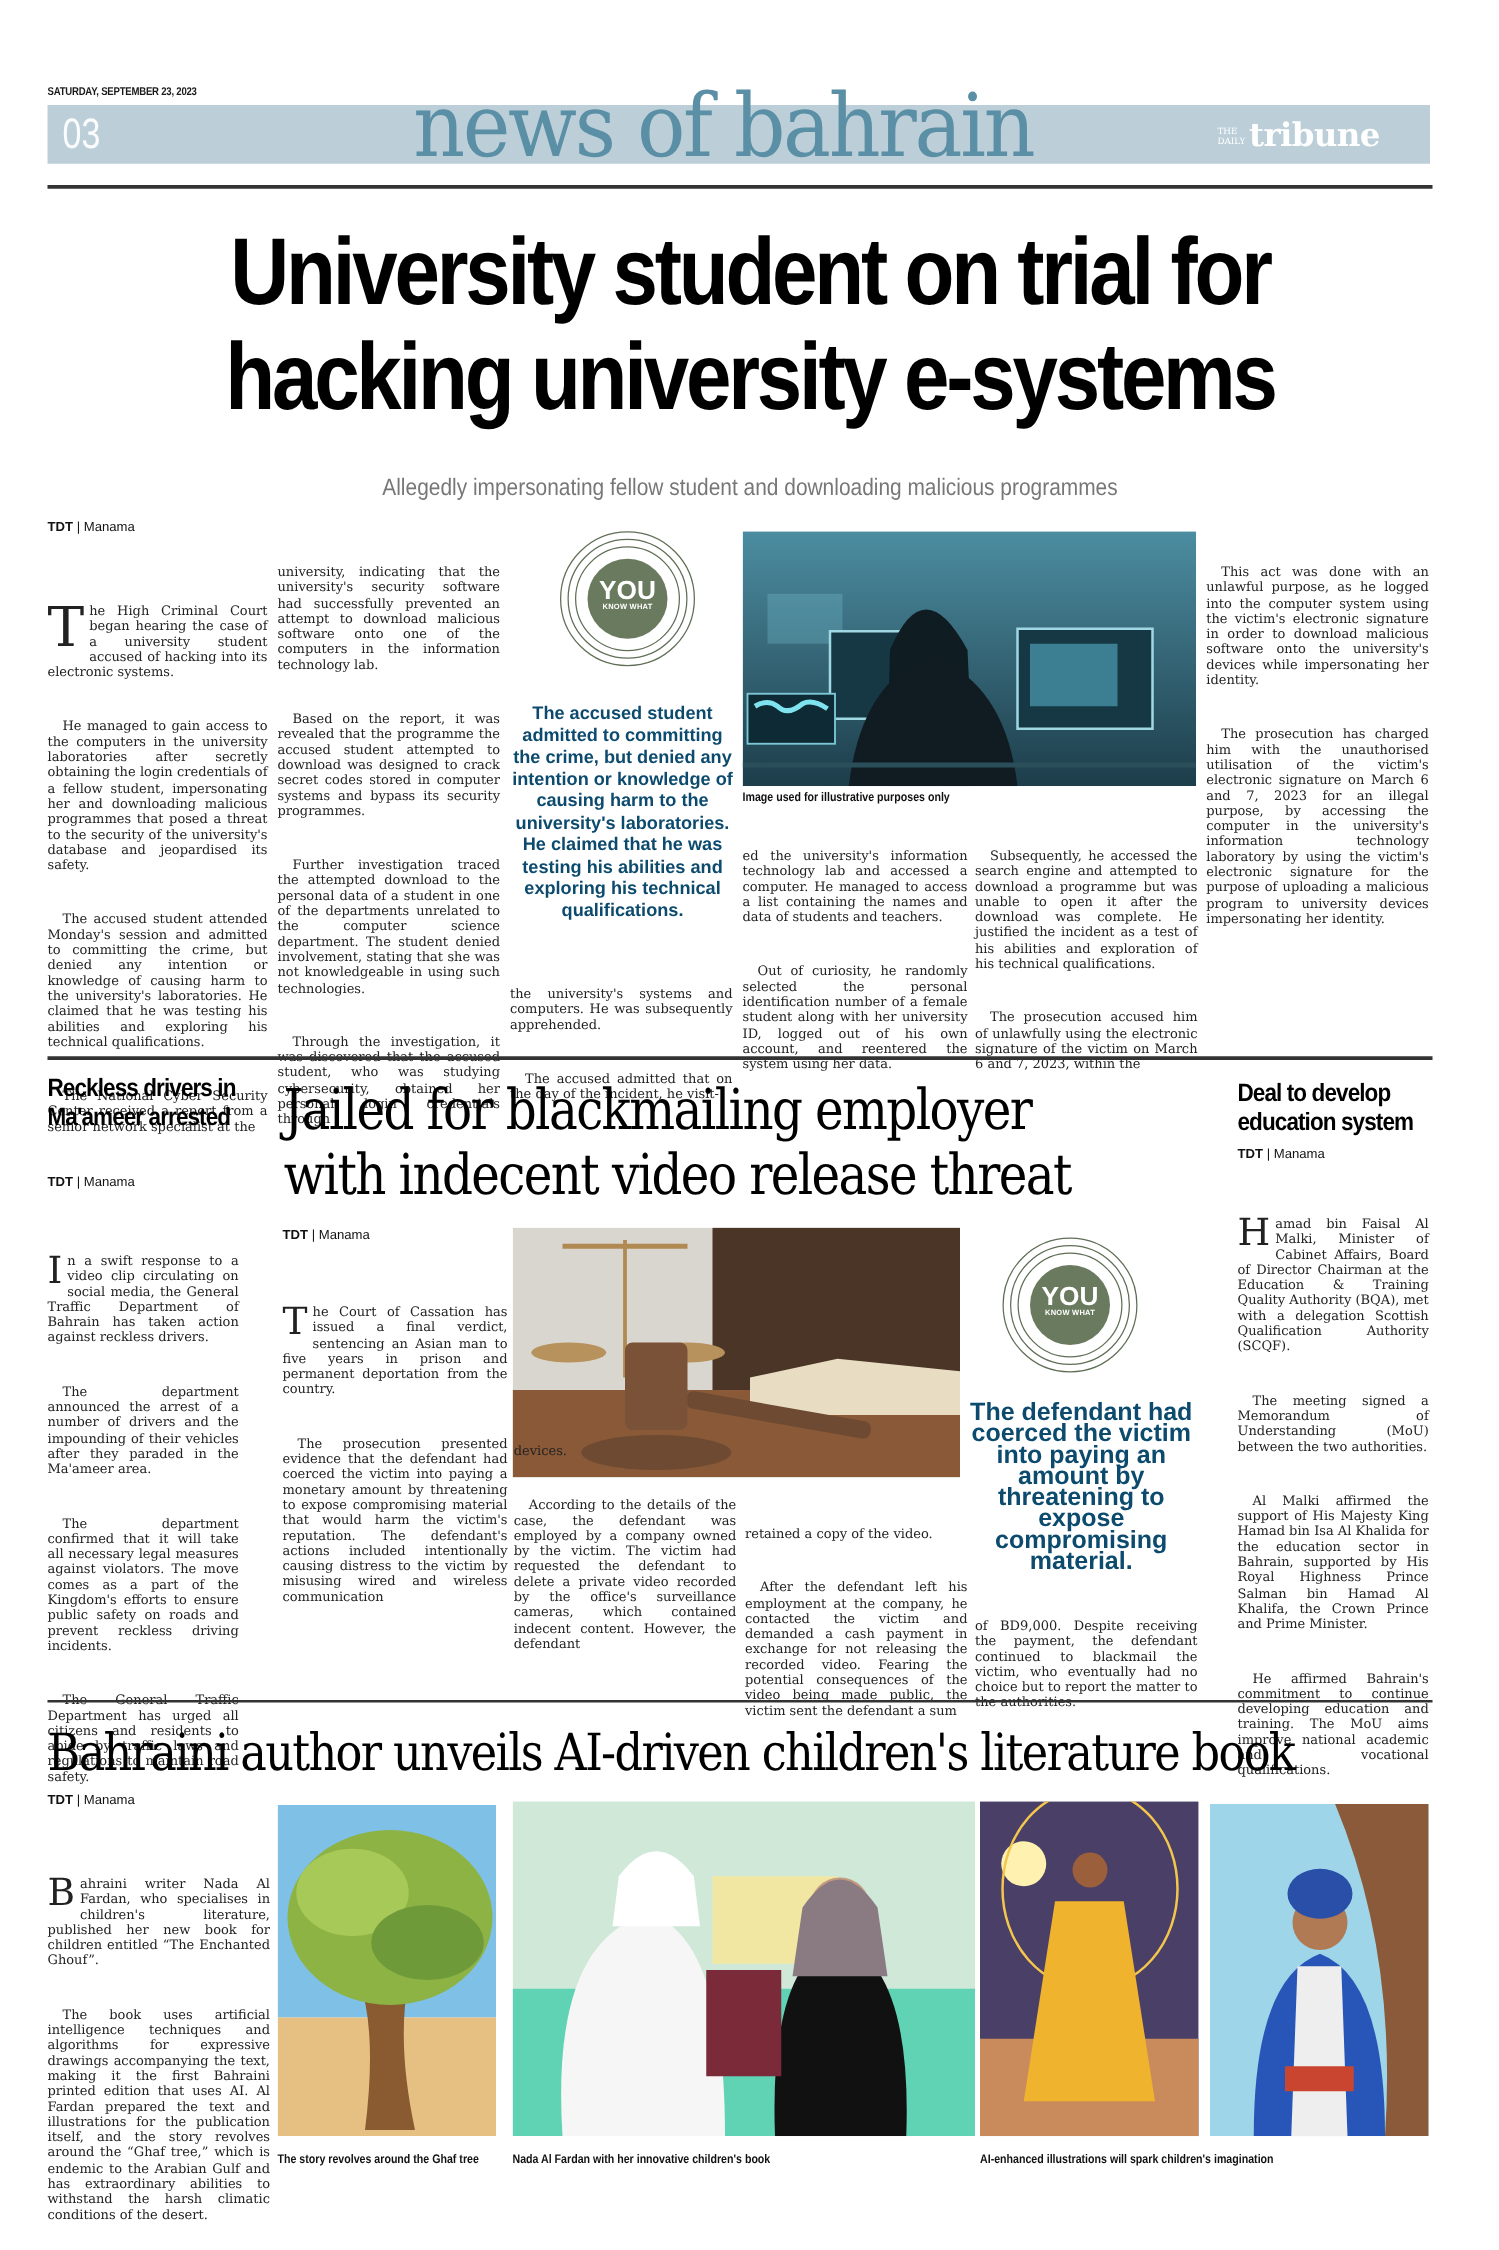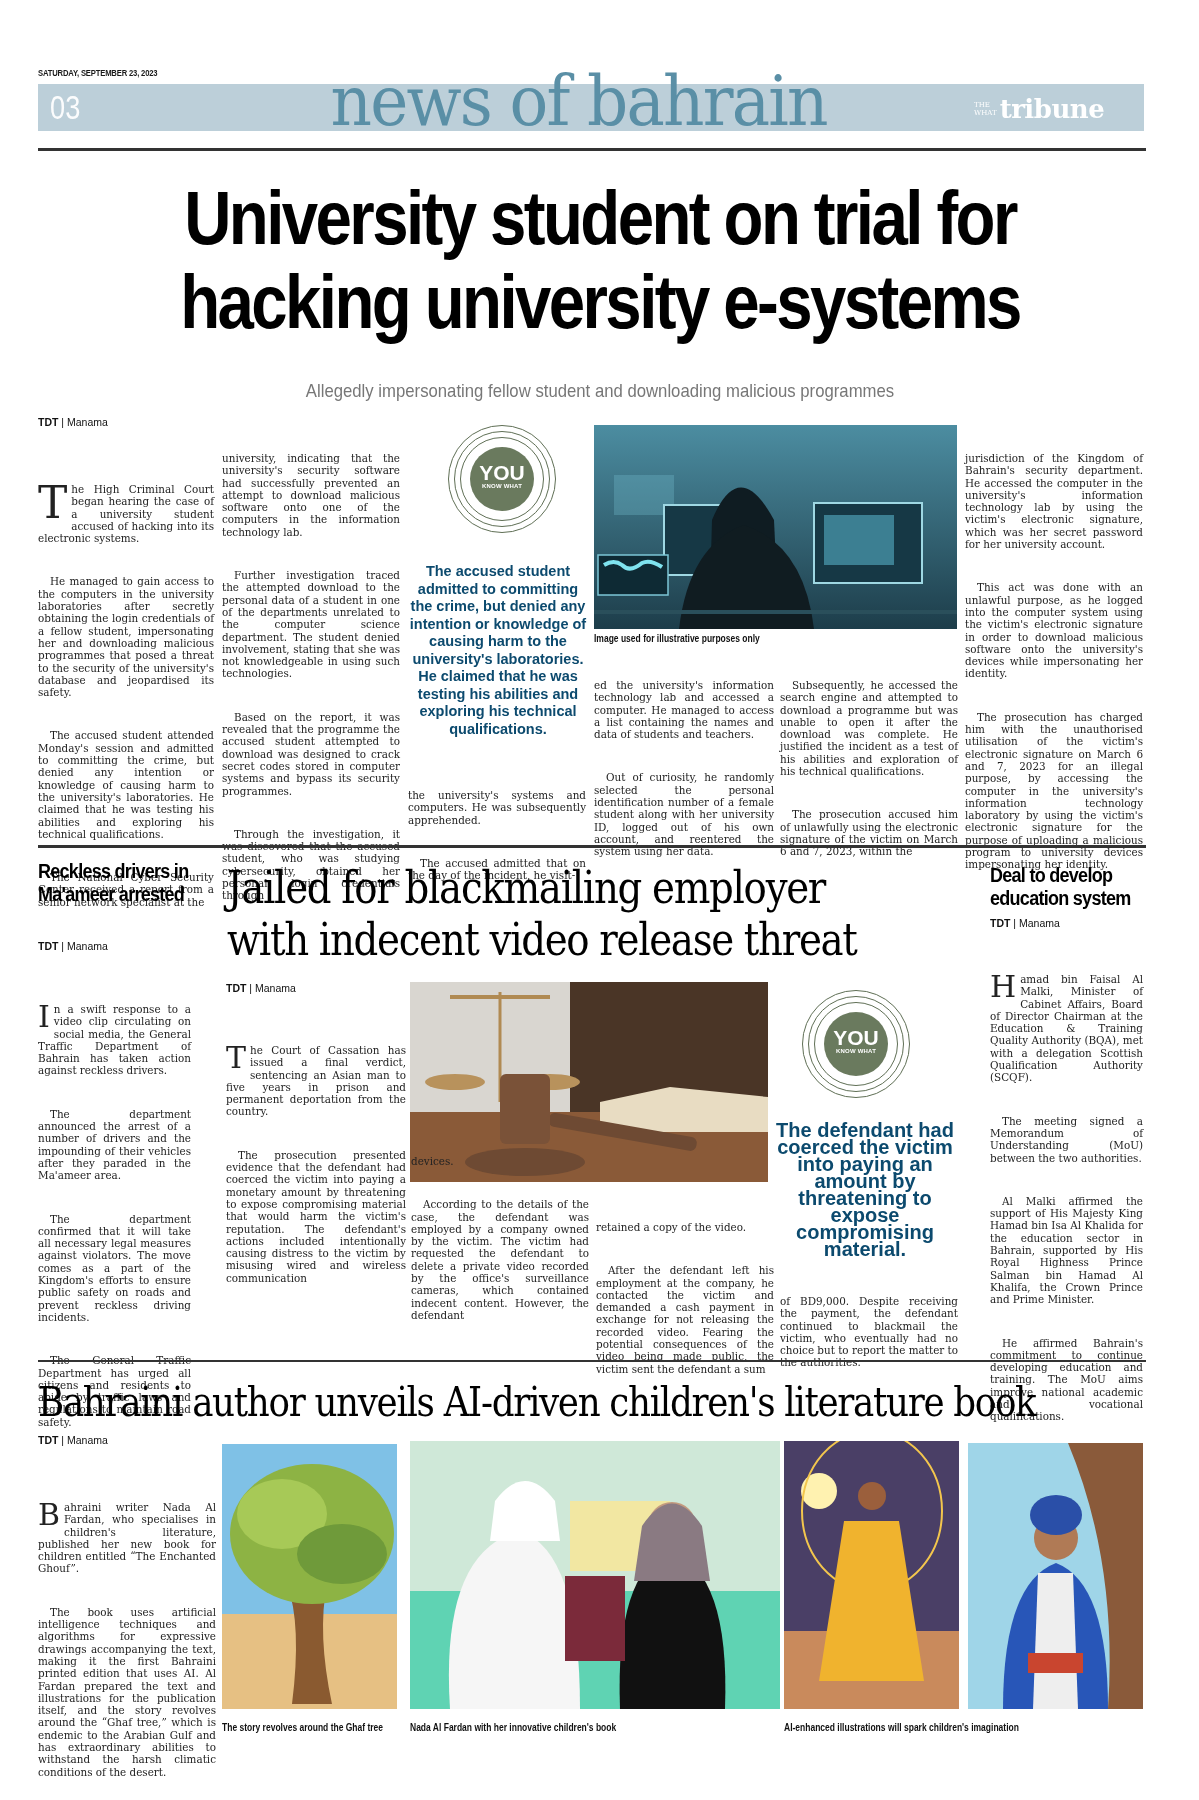--- a/index.html
+++ b/index.html
@@ -47,21 +47,21 @@
 </head>
 <body>
 
 <div class="abs dateline">SATURDAY, SEPTEMBER 23, 2023</div>
 <div class="abs mast-band"></div>
 <div class="abs page-no" style="color:#fff;-webkit-text-stroke:0;font-weight:normal;opacity:0.95;">03</div>
 <div class="abs mast-title">news of bahrain</div>
 <div class="abs brand">
   <div class="brand-small">
     <div>THE</div>
-    <div>WHAT</div>
+    <div>DAILY</div>
   </div>
   <div class="brand-main">tribune</div>
 </div>
 <div class="abs rule-thick" style="top:148px;"></div>
 
 <div class="abs lead-head">
   <div>University student on trial for</div>
   <div>hacking university e-systems</div>
 </div>
 <div class="abs lead-deck">Allegedly impersonating fellow student and downloading malicious programmes</div>
@@ -72,22 +72,22 @@
 
 <div class="abs col" style="left:38px; top:452px; width:176px;">
   <p class="first"><span class="dropcap">T</span><span>he High Criminal Court began hearing the case of a university student accused of hacking into its electronic systems.</span></p>
   <p>He managed to gain access to the computers in the university laboratories after secretly obtaining the login credentials of a fellow student, impersonating her and downloading malicious programmes that posed a threat to the security of the university's database and jeopardised its safety.</p>
   <p>The accused student attended Monday's session and admitted to committing the crime, but denied any intention or knowledge of causing harm to the university's laboratories. He claimed that he was testing his abilities and exploring his technical qualifications.</p>
   <p>The National Cyber Security Center received a report from a senior network specialist at the</p>
 </div>
 
 <div class="abs col" style="left:222px; top:421px; width:178px;">
   <p class="first">university, indicating that the university's security software had successfully prevented an attempt to download malicious software onto one of the computers in the information technology lab.</p>
+  <p>Based on the report, it was revealed that the programme the accused student attempted to download was designed to crack secret codes stored in computer systems and bypass its security programmes.</p>
   <p>Further investigation traced the attempted download to the personal data of a student in one of the departments unrelated to the computer science department. The student denied involvement, stating that she was not knowledgeable in using such technologies.</p>
-  <p>Based on the report, it was revealed that the programme the accused student attempted to download was designed to crack secret codes stored in computer systems and bypass its security programmes.</p>
   <p>Through the investigation, it was discovered that the accused student, who was studying cybersecurity, obtained her personal login credentials through</p>
 </div>
 
 <div class="badge" style="left:448px; top:425px;">
   <div class="ring" style="left:0;top:0;width:108px;height:108px;"></div>
   <div class="ring" style="left:6px;top:6px;width:96px;height:96px;"></div>
   <div class="ring" style="left:12px;top:12px;width:84px;height:84px;"></div>
   <div class="core">
     <span class="you">YOU</span>
     <span class="kw">KNOW WHAT</span>
@@ -126,21 +126,20 @@
   <p class="first">ed the university's information technology lab and accessed a computer. He managed to access a list containing the names and data of students and teachers.</p>
   <p>Out of curiosity, he randomly selected the personal identification number of a female student along with her university ID, logged out of his own account, and reentered the system using her data.</p>
 </div>
 
 <div class="abs col" style="left:780px; top:648px; width:178px;">
   <p>Subsequently, he accessed the search engine and attempted to download a programme but was unable to open it after the download was complete. He justified the incident as a test of his abilities and exploration of his technical qualifications.</p>
   <p>The prosecution accused him of unlawfully using the electronic signature of the victim on March 6 and 7, 2023, within the</p>
 </div>
 
 <div class="abs col" style="left:965px; top:421px; width:178px;">
-  <p class="first">jurisdiction of the Kingdom of Bahrain's security department. He accessed the computer in the university's information technology lab by using the victim's electronic signature, which was her secret password for her university account.</p>
   <p>This act was done with an unlawful purpose, as he logged into the computer system using the victim's electronic signature in order to download malicious software onto the university's devices while impersonating her identity.</p>
   <p>The prosecution has charged him with the unauthorised utilisation of the victim's electronic signature on March 6 and 7, 2023 for an illegal purpose, by accessing the computer in the university's information technology laboratory by using the victim's electronic signature for the purpose of uploading a malicious program to university devices impersonating her identity.</p>
 </div>
 
 <div class="abs rule-thick" style="top:845px;"></div>
 
 <div class="abs side-head" style="left:38px; top:860px; width:170px;">Reckless drivers in Ma'ameer arrested</div>
 <div class="abs byline" style="left:38px; top:940px;">
   <b>TDT</b><span> | </span><span>Manama</span>
 </div>

